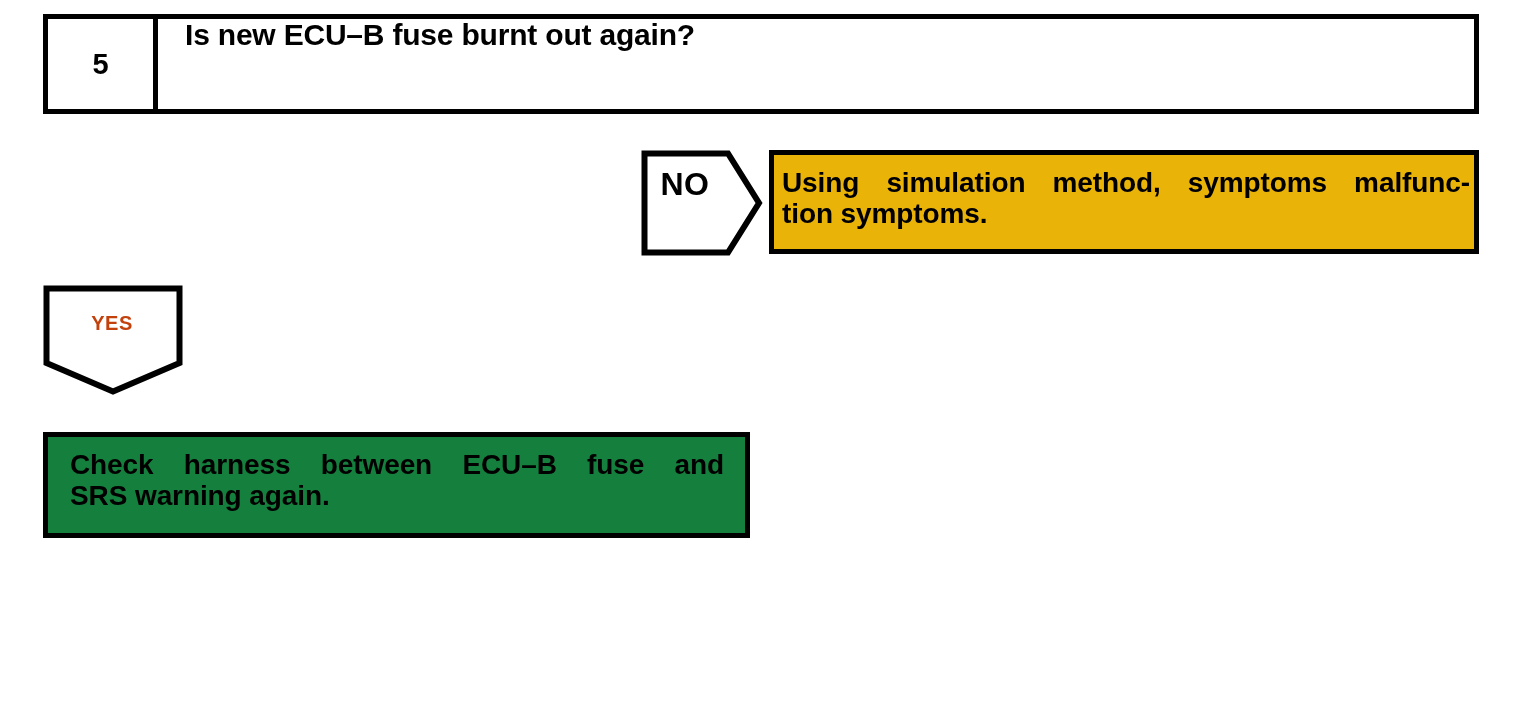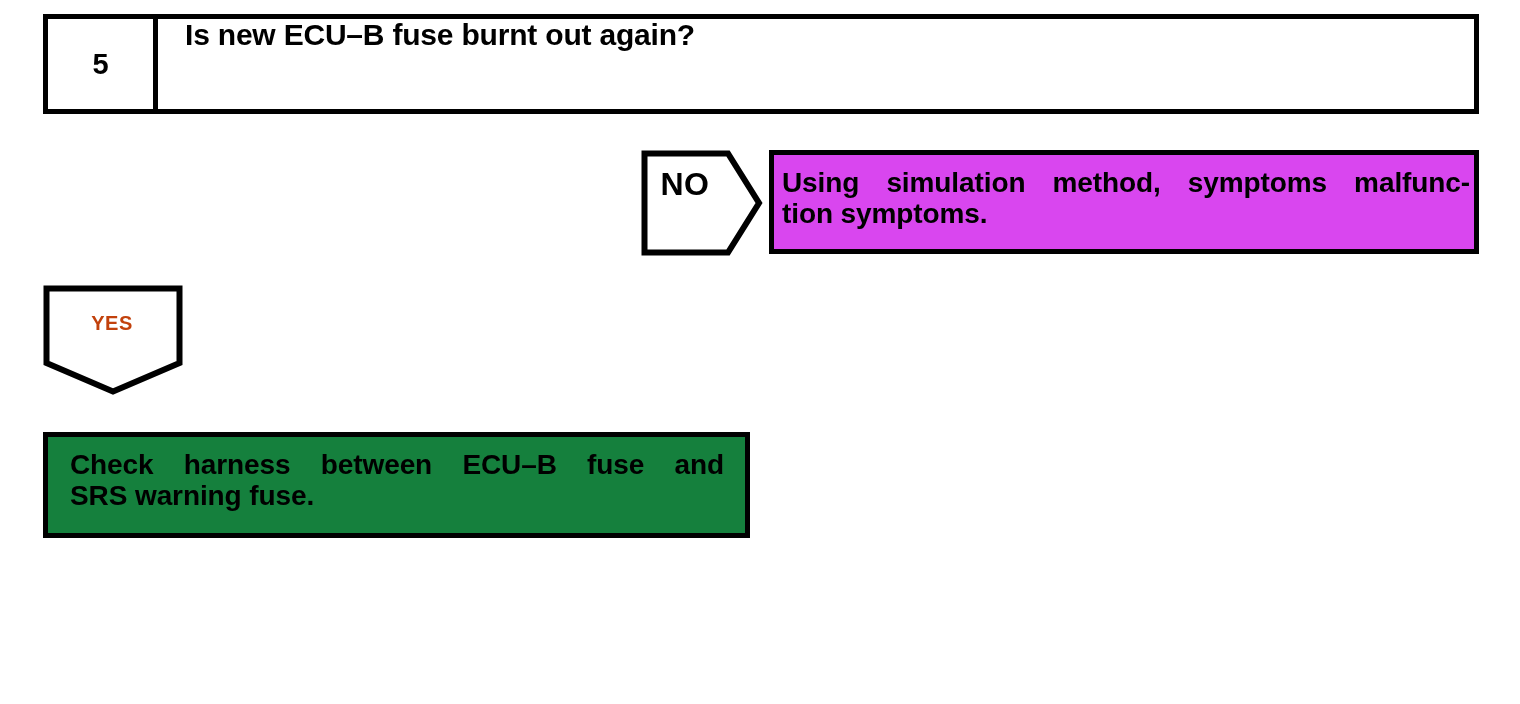--- a/index.html
+++ b/index.html
@@ -98,21 +98,21 @@
 
   
   .action-box-no {
     position: absolute;
     left: 769px;
     top: 150px;
     width: 710px;
     height: 104px;
     box-sizing: border-box;
     border: 5px solid #000000;
-    background: #d946ef;
+    background: #eab308;
   }
   .action-box-no .action-text {
     position: absolute;
     left: 8px;
     top: 12px;
     width: 688px;
   }
 
   
   .branch-yes {
@@ -217,17 +217,17 @@
   <div class="action-box-yes">
     <div class="action-text">
       <span class="action-line justify">
         <span>Check</span>
         <span>harness</span>
         <span>between</span>
         <span>ECU–B</span>
         <span>fuse</span>
         <span>and</span>
       </span>
-      <span class="action-line">SRS warning fuse.</span>
+      <span class="action-line">SRS warning again.</span>
     </div>
   </div>
 
 </div>
 
 </body></html>

